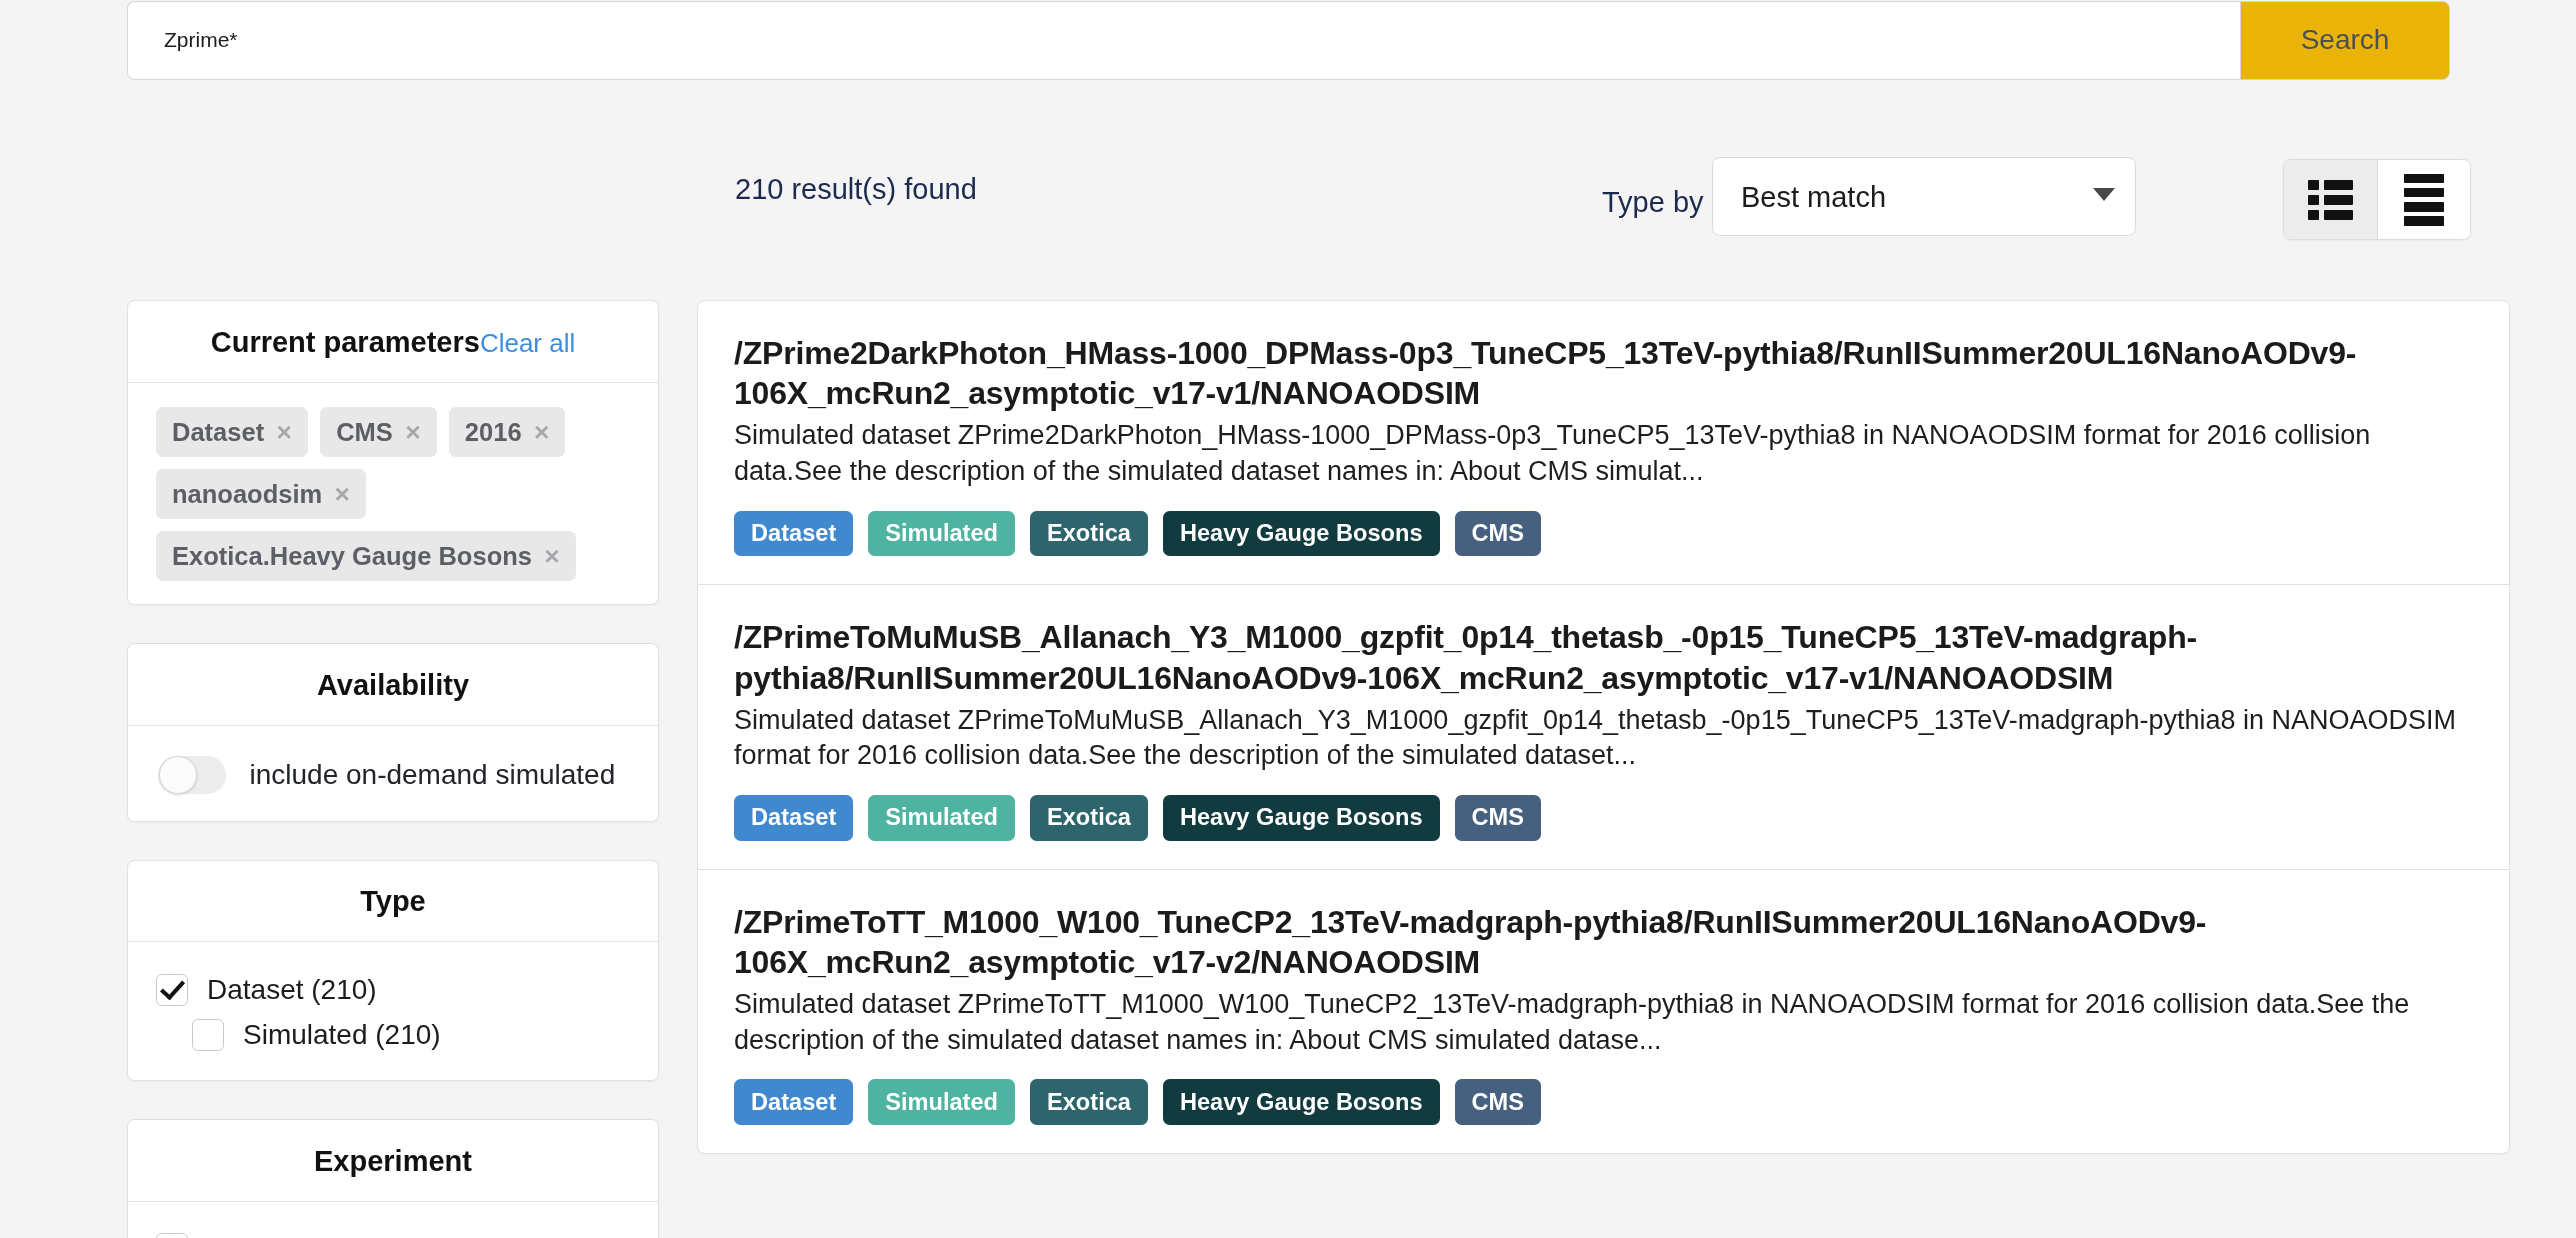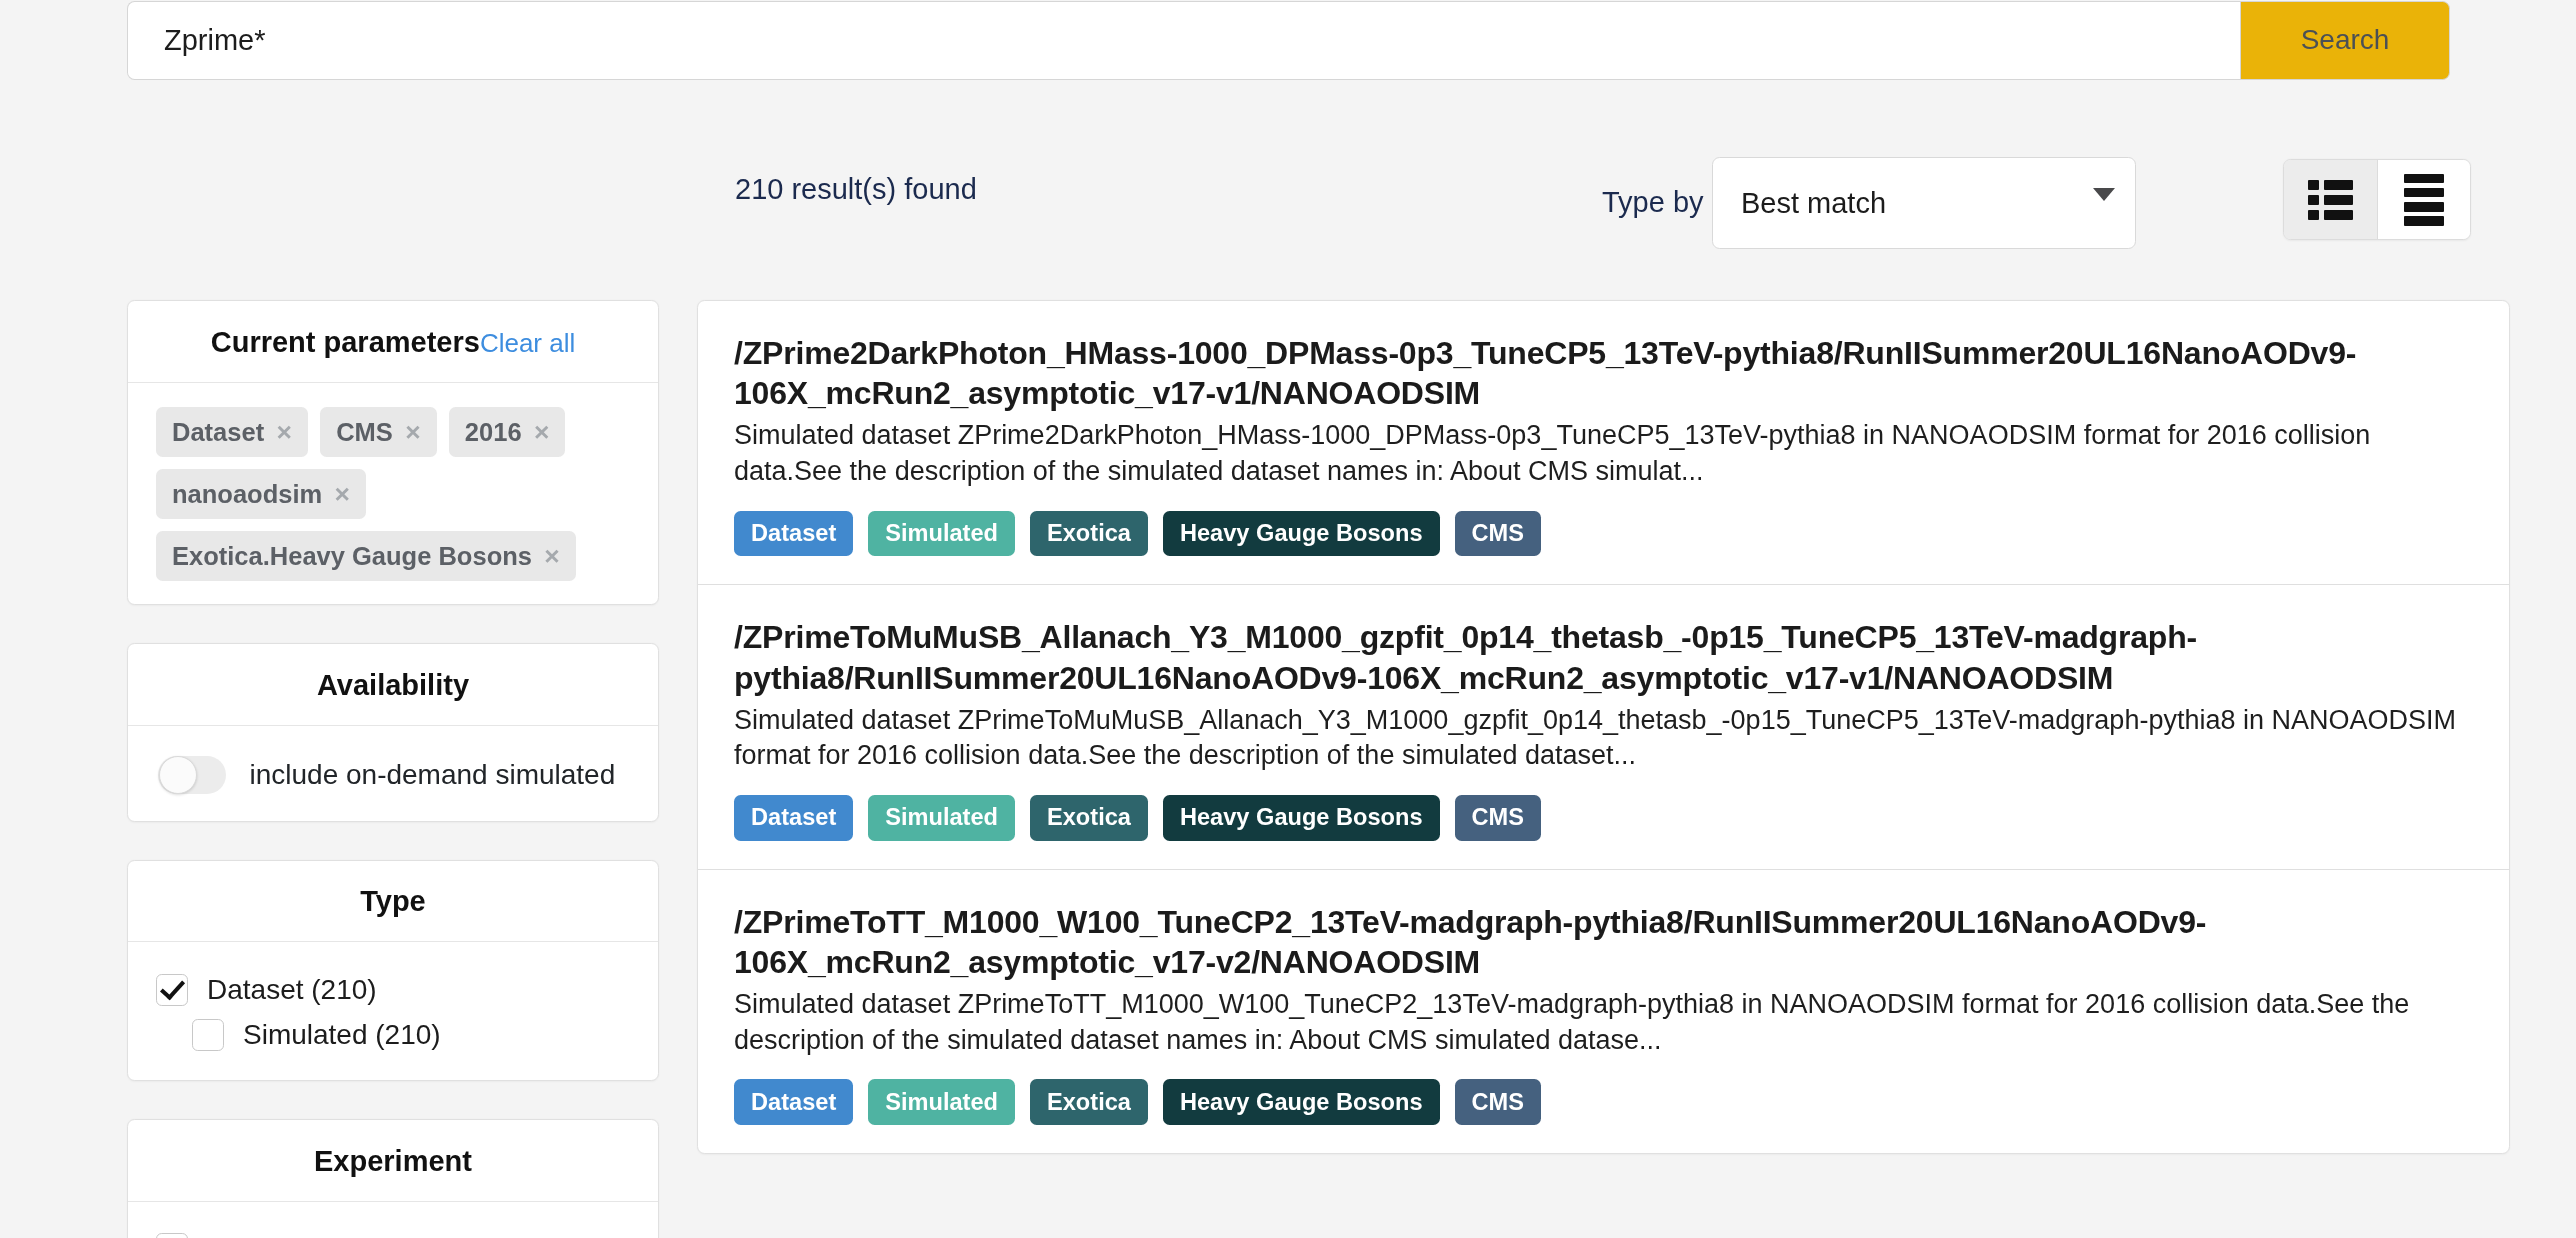--- a/index.html
+++ b/index.html
@@ -21,21 +21,21 @@
     display: flex;
     border-radius: 7.6px;
   }
   .search-input {
     flex: 1;
     background: #ffffff;
     border: 0.9px solid #d6d6d6;
     border-right: none;
     border-radius: 7.6px 0 0 7.6px;
     font-family: "Liberation Sans", sans-serif;
-    font-size: 29px;
+    font-size: 21px;
     color: #1c1c1c;
     padding: 0 36px;
     outline: none;
   }
   .search-input::placeholder { color: #9a9a9a; }
   .search-btn {
     width: 210px;
     background: #eab308;
     border: 0.9px solid #d6d6d6;
     border-radius: 0 7.6px 7.6px 0;
@@ -59,21 +59,21 @@
   }
   .sort-label {
     position: absolute;
     left: 1602px; top: 21px;
     font-size: 29px;
     color: #1b2a4e;
   }
   .sort-select-wrap {
     position: absolute;
     left: 1712px; top: -7.6px;
-    width: 424px; height: 92px;
+    width: 424px; height: 79px;
   }
   .sort-select {
     width: 100%; height: 100%;
     background: #ffffff;
     border: 0.9px solid #d9d9d9;
     border-radius: 7.6px;
     font-family: "Liberation Sans", sans-serif;
     font-size: 29px;
     color: #1c1c1c;
     padding: 0 28px;

